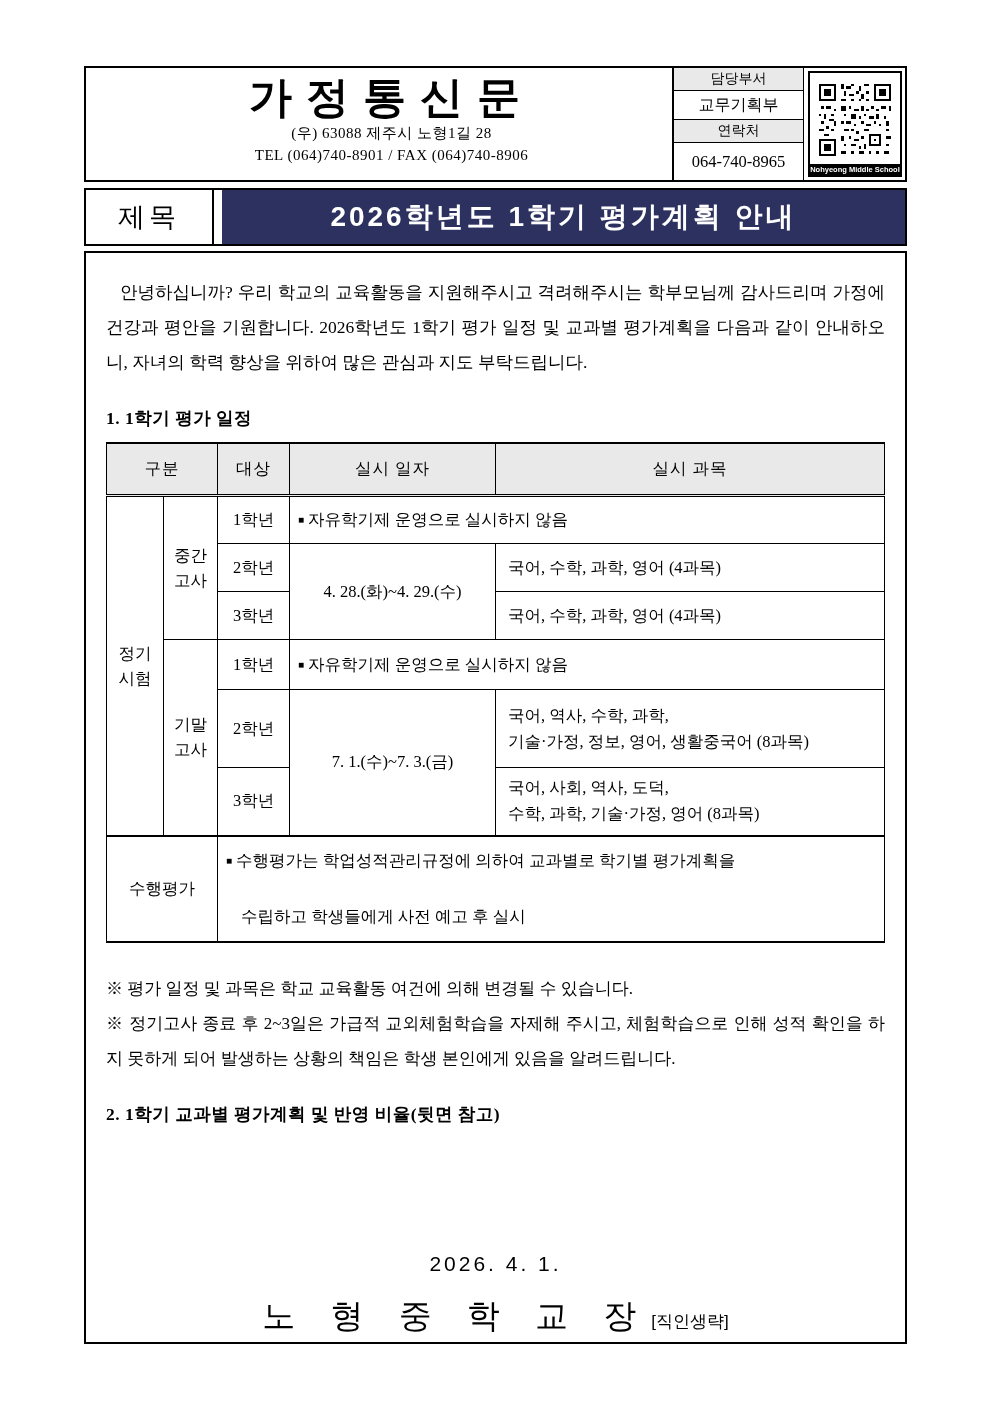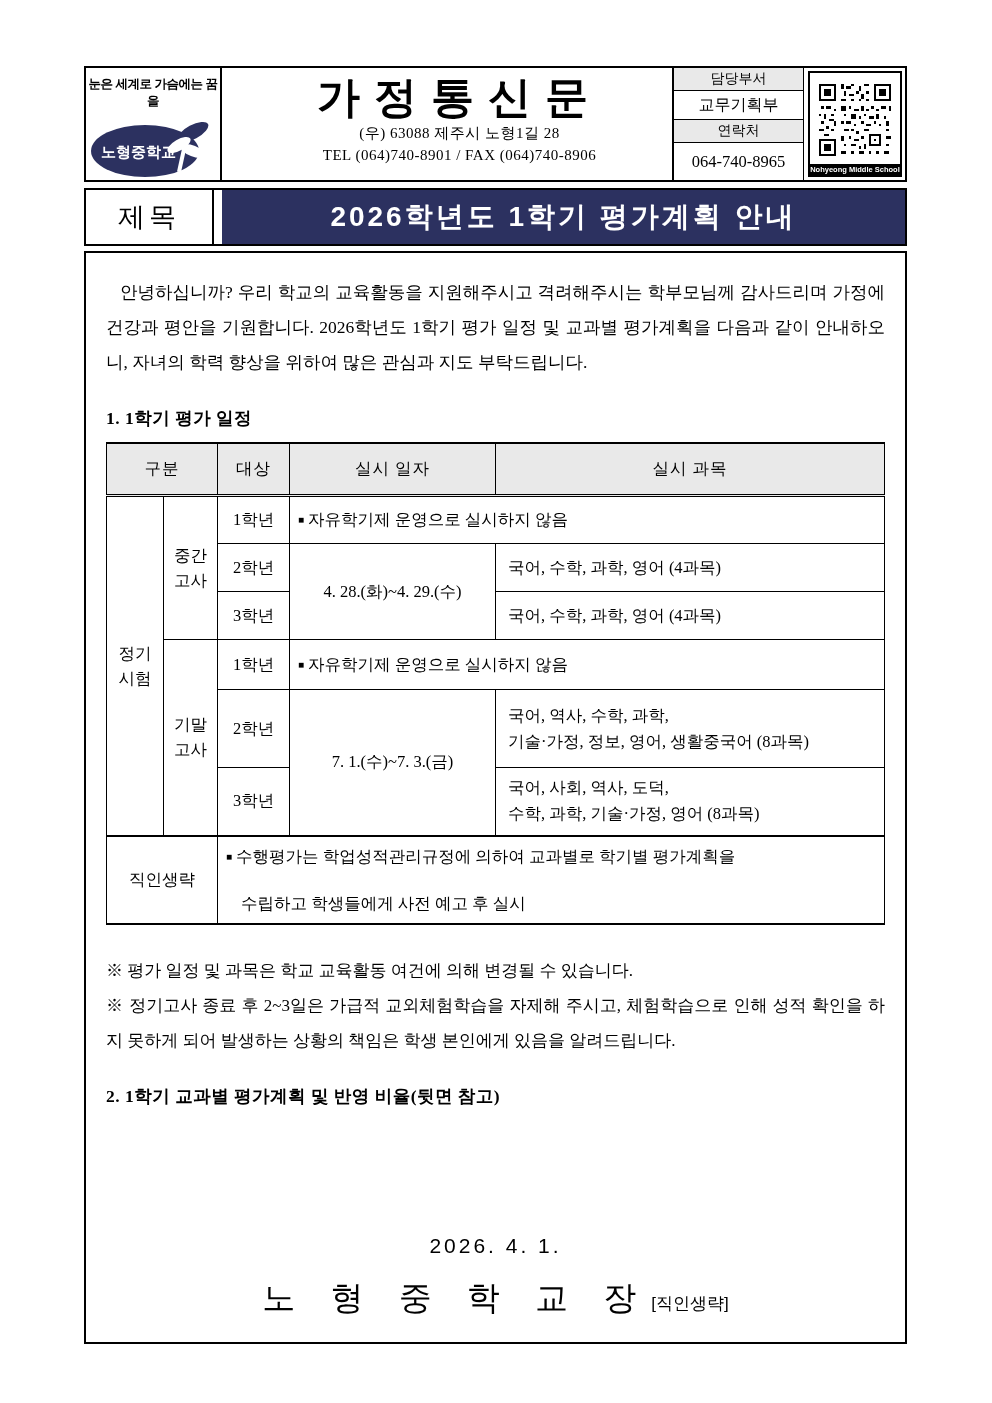--- a/index.html
+++ b/index.html
@@ -48,53 +48,40 @@
   table.sched th,table.sched td{border:1px solid #000;}
   table.sched thead th{height:48px;background:#e9e9e9;font-weight:normal;letter-spacing:1px;
                        border-top:2px solid #000;border-bottom:3px double #000;}
   td.ctr{text-align:center;}
   td.exam-col{word-break:break-all;padding:0 8px;text-align:center;line-height:25px;}
   td.span-col{word-break:break-all;padding:0 7px;text-align:center;line-height:25px;}
   td.note-cell{padding:0 8px;}
   td.subj-cell{padding:6px 12px;line-height:26px;}
   .bullet{font-size:10px;vertical-align:2px;margin-right:4px;}
   tr.perf-row td{border-top:2px solid #000;border-bottom:2px solid #000;}
-  td.perf-desc{padding:6px 8px;line-height:27px;}
+  td.perf-desc{padding:6px 8px;line-height:36px;}
   .hang{padding-left:15px;margin-top:20px;}
 
   .note-p{margin:0;font-size:17px;line-height:35px;text-align:justify;}
   .notes{margin-top:28px;}
   .sec2{margin-top:26px;}
 
   .footer-date{margin-top:126px;text-align:center;font-family:"Liberation Sans","DejaVu Sans",sans-serif;
                font-size:21px;letter-spacing:3px;}
   .footer-sign{margin-top:18px;text-align:center;font-family:Liberation Sans, sans-serif;
                font-size:33px;letter-spacing:13px;}
   .seal-note{font-size:17px;letter-spacing:0;margin-left:2px;}
 </style>
 </head>
 <body>
 
 <div class="page">
   <div class="doc">
 
     <div class="header-box">
-      <div class="logo-cell">
-        <div class="slogan">눈은 세계로 가슴에는 꿈을</div>
-        <div class="logo-oval">
-          <svg width="128" height="62" viewBox="0 0 128 62">
-            <ellipse cx="56" cy="33" rx="54" ry="26" fill="#2c3160"></ellipse>
-            <ellipse cx="104" cy="14" rx="17" ry="7" fill="#2c3160" transform="rotate(-28 104 14)"></ellipse>
-            <ellipse cx="90" cy="27" rx="13" ry="5.5" fill="#ffffff" transform="rotate(-30 90 27)"></ellipse>
-            <ellipse cx="104" cy="33" rx="13" ry="5.5" fill="#ffffff" transform="rotate(22 104 33)"></ellipse>
-            <path d="M95 31 L90 54" stroke="#ffffff" stroke-width="4" fill="none"></path>
-            <text x="12" y="39" fill="#ffffff" font-size="15" font-weight="bold" font-family="Liberation Sans, DejaVu Sans, sans-serif">노형중학교</text>
-          </svg>
-        </div>
-      </div>
       <div class="center-cell">
         <div class="doc-type">가정통신문</div>
         <div class="addr-line">(우) 63088 제주시 노형1길 28</div>
         <div class="addr-line">TEL (064)740-8901 / FAX (064)740-8906</div>
       </div>
       <div class="right-cell">
         <div class="dept-table">
           <div class="dept-row gray">담당부서</div>
           <div class="dept-row val1">교무기획부</div>
           <div class="dept-row gray">연락처</div>
@@ -189,21 +176,21 @@
             </td>
           </tr>
           <tr style="height:68px">
             <td class="ctr">3학년</td>
             <td class="subj-cell">
               <div>국어, 사회, 역사, 도덕,</div>
               <div>수학, 과학, 기술·가정, 영어 (8과목)</div>
             </td>
           </tr>
           <tr class="perf-row" style="height:60px">
-            <td class="ctr" colspan="2">직인생략</td>
+            <td class="ctr" colspan="2">수행평가</td>
             <td class="perf-desc" colspan="3">
               <div><span class="bullet">■</span><span>수행평가는 학업성적관리규정에 의하여 교과별로 학기별 평가계획을</span></div>
               <div class="hang">수립하고 학생들에게 사전 예고 후 실시</div>
             </td>
           </tr>
         </tbody>
       </table>
 
       <div class="notes">
         <p class="note-p">※ 평가 일정 및 과목은 학교 교육활동 여건에 의해 변경될 수 있습니다.</p>

